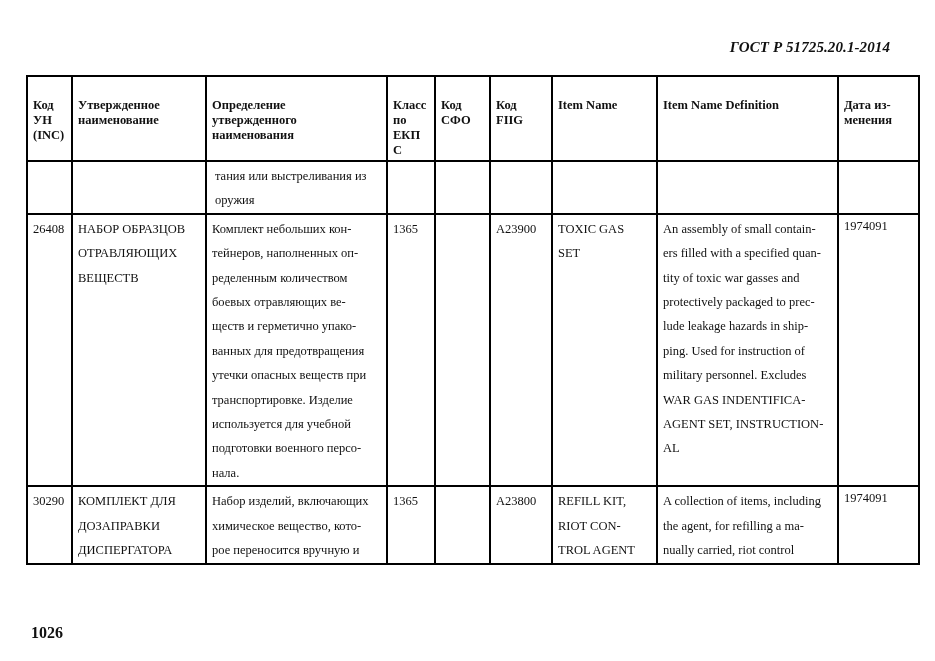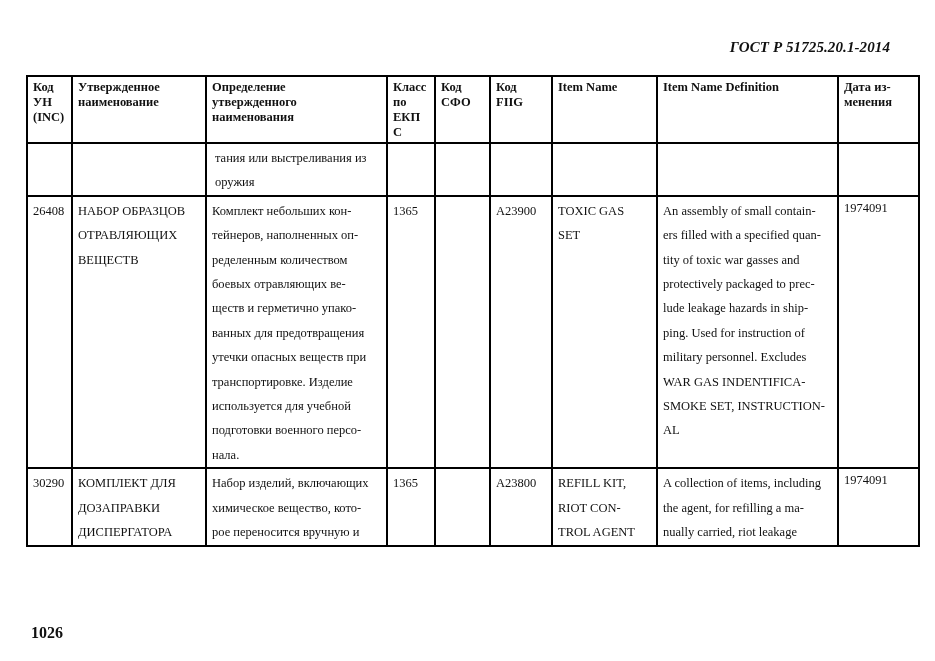--- a/index.html
+++ b/index.html
@@ -17,21 +17,21 @@
     width: 892px;
   }
   table.catalog th, table.catalog td {
     border: 2px solid #000;
     vertical-align: top; text-align: left;
     padding: 2px 5px 0 5px;
     overflow: hidden;
   }
   table.catalog th {
     font-size: 12.5px; font-weight: bold; line-height: 15px;
-    height: 62px; padding-top: 3px; border-radius: 17px;
+    height: 62px; padding-top: 21px; border-radius: 17px;
   }
   table.catalog td {
     font-size: 12.5px; line-height: 24.4px;
   }
   table.catalog td.r1 { height: 43px; padding-left: 8px; }
   table.catalog td.r2 { height: 69px; }
   table.catalog td.r3 { height: 252px; }
   table.catalog td.r4 { height: 70px; }
   td .date { line-height: 14px; display: block; padding-top: 2px; }
   .line { display: block; white-space: nowrap; }
@@ -147,21 +147,21 @@
         </td>
       <td class="r3">
         <span class="line">An assembly of small contain-</span>
         <span class="line">ers filled with a specified quan-</span>
         <span class="line">tity of toxic war gasses and</span>
         <span class="line">protectively packaged to prec-</span>
         <span class="line">lude leakage hazards in ship-</span>
         <span class="line">ping. Used for instruction of</span>
         <span class="line">military personnel. Excludes</span>
         <span class="line">WAR GAS INDENTIFICA-</span>
-        <span class="line">SMOKE SET, INSTRUCTION-</span>
+        <span class="line">AGENT SET, INSTRUCTION-</span>
         <span class="line">AL</span>
       </td>
       <td class="r3">
           <span class="date">1974091</span>
         </td>
     </tr>
 
     <tr>
       <td class="r4">30290</td>
       <td class="r4">
@@ -178,21 +178,21 @@
       <td class="r4"></td>
       <td class="r4">A23800</td>
       <td class="r4">
           <span class="line">REFILL KIT,</span>
           <span class="line">RIOT CON-</span>
           <span class="line">TROL AGENT</span>
         </td>
       <td class="r4">
           <span class="line">A collection of items, including</span>
           <span class="line">the agent, for refilling a ma-</span>
-          <span class="line">nually carried, riot leakage</span>
+          <span class="line">nually carried, riot control</span>
         </td>
       <td class="r4">
           <span class="date">1974091</span>
         </td>
     </tr>
   </tbody>
 </table>
 
 <div class="page-number">1026</div>
 

